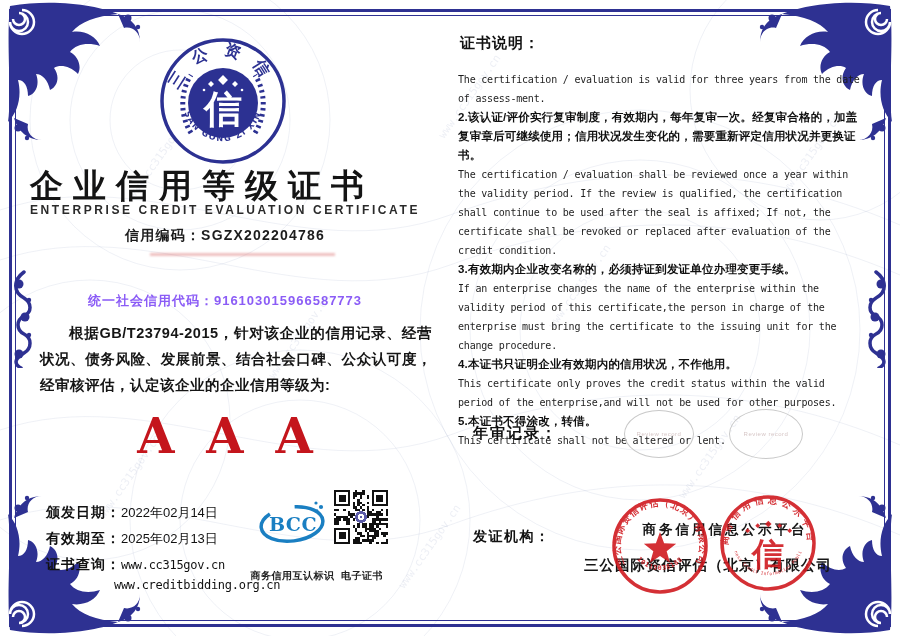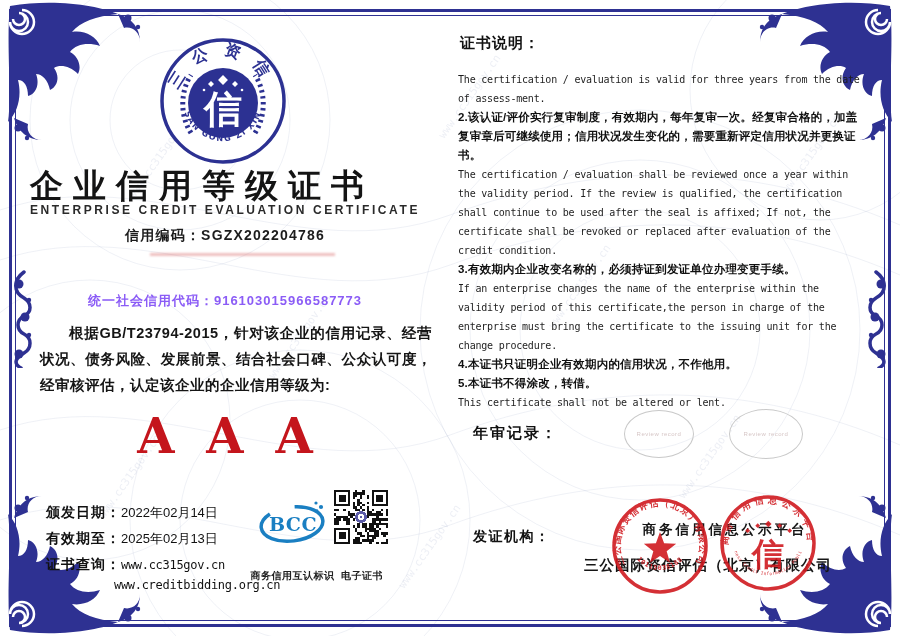--- a/index.html
+++ b/index.html
@@ -193,20 +193,21 @@
 
 <div class="abs notes-head" style="left:460px;top:34px;">证书说明：</div>
 
 <div class="abs" style="left:458px;top:70px;width:404px;">
   <div class="note-en">The certification / evaluation is valid for three years from the date of assess-ment.</div>
   <div class="note-zh">2.该认证/评价实行复审制度，有效期内，每年复审一次。经复审合格的，加盖复审章后可继续使用；信用状况发生变化的，需要重新评定信用状况并更换证书。</div>
   <div class="note-en">The certification / evaluation shall be reviewed once a year within the validity period. If the review is qualified,  the certification shall continue to be used after the seal is affixed; If not, the certificate shall be revoked or replaced after evaluation of the credit condition.</div>
   <div class="note-zh">3.有效期内企业改变名称的，必须持证到发证单位办理变更手续。</div>
   <div class="note-en">If an enterprise changes the name of the enterprise within the validity period of this certificate,the person in charge of the enterprise must bring the certificate to the issuing unit for the change procedure.</div>
   <div class="note-zh">4.本证书只证明企业有效期内的信用状况，不作他用。</div>
+  <div class="note-en">This certificate only proves the credit status within the valid period of the enterprise,and will not be used for other purposes.</div>
   <div class="note-zh">5.本证书不得涂改，转借。</div>
   <div class="note-en">This certificate shall not be altered or lent.</div>
 </div>
 
 <div class="abs review-label" style="left:473px;top:424px;">年审记录：</div>
 <div class="seal-ellipse" style="left:624px;top:410px;width:68px;height:46px;">
   <span>Review record</span>
 </div>
 <div class="seal-ellipse" style="left:729px;top:409px;width:72px;height:48px;">
   <span>Review record</span>

